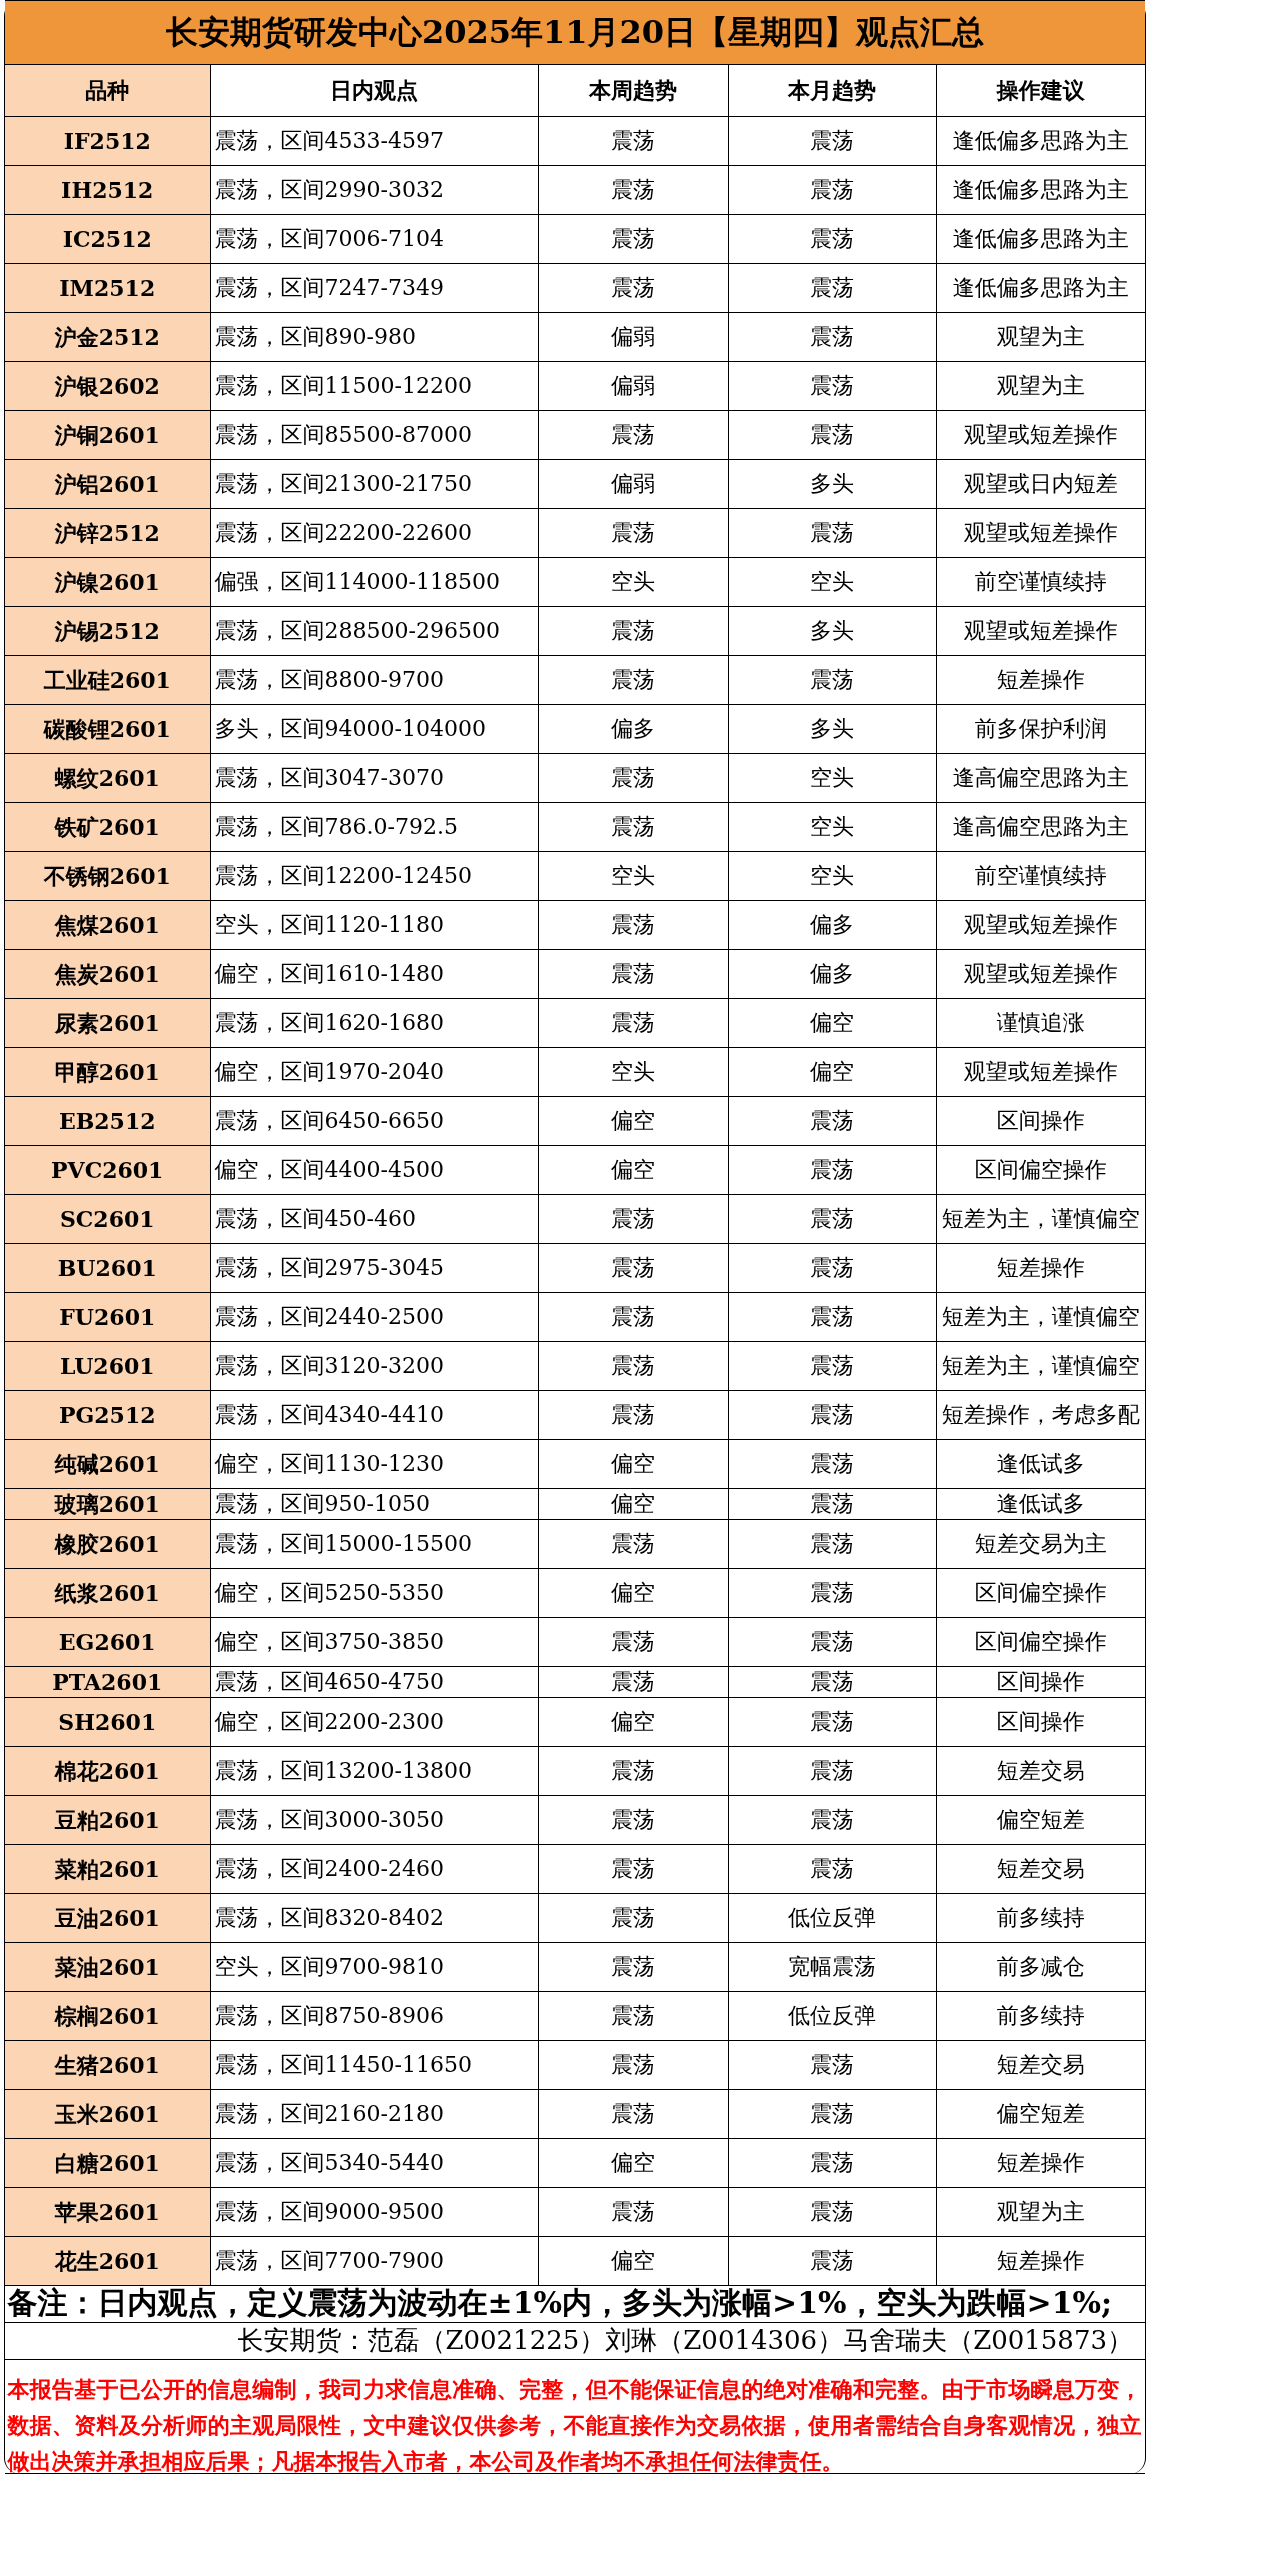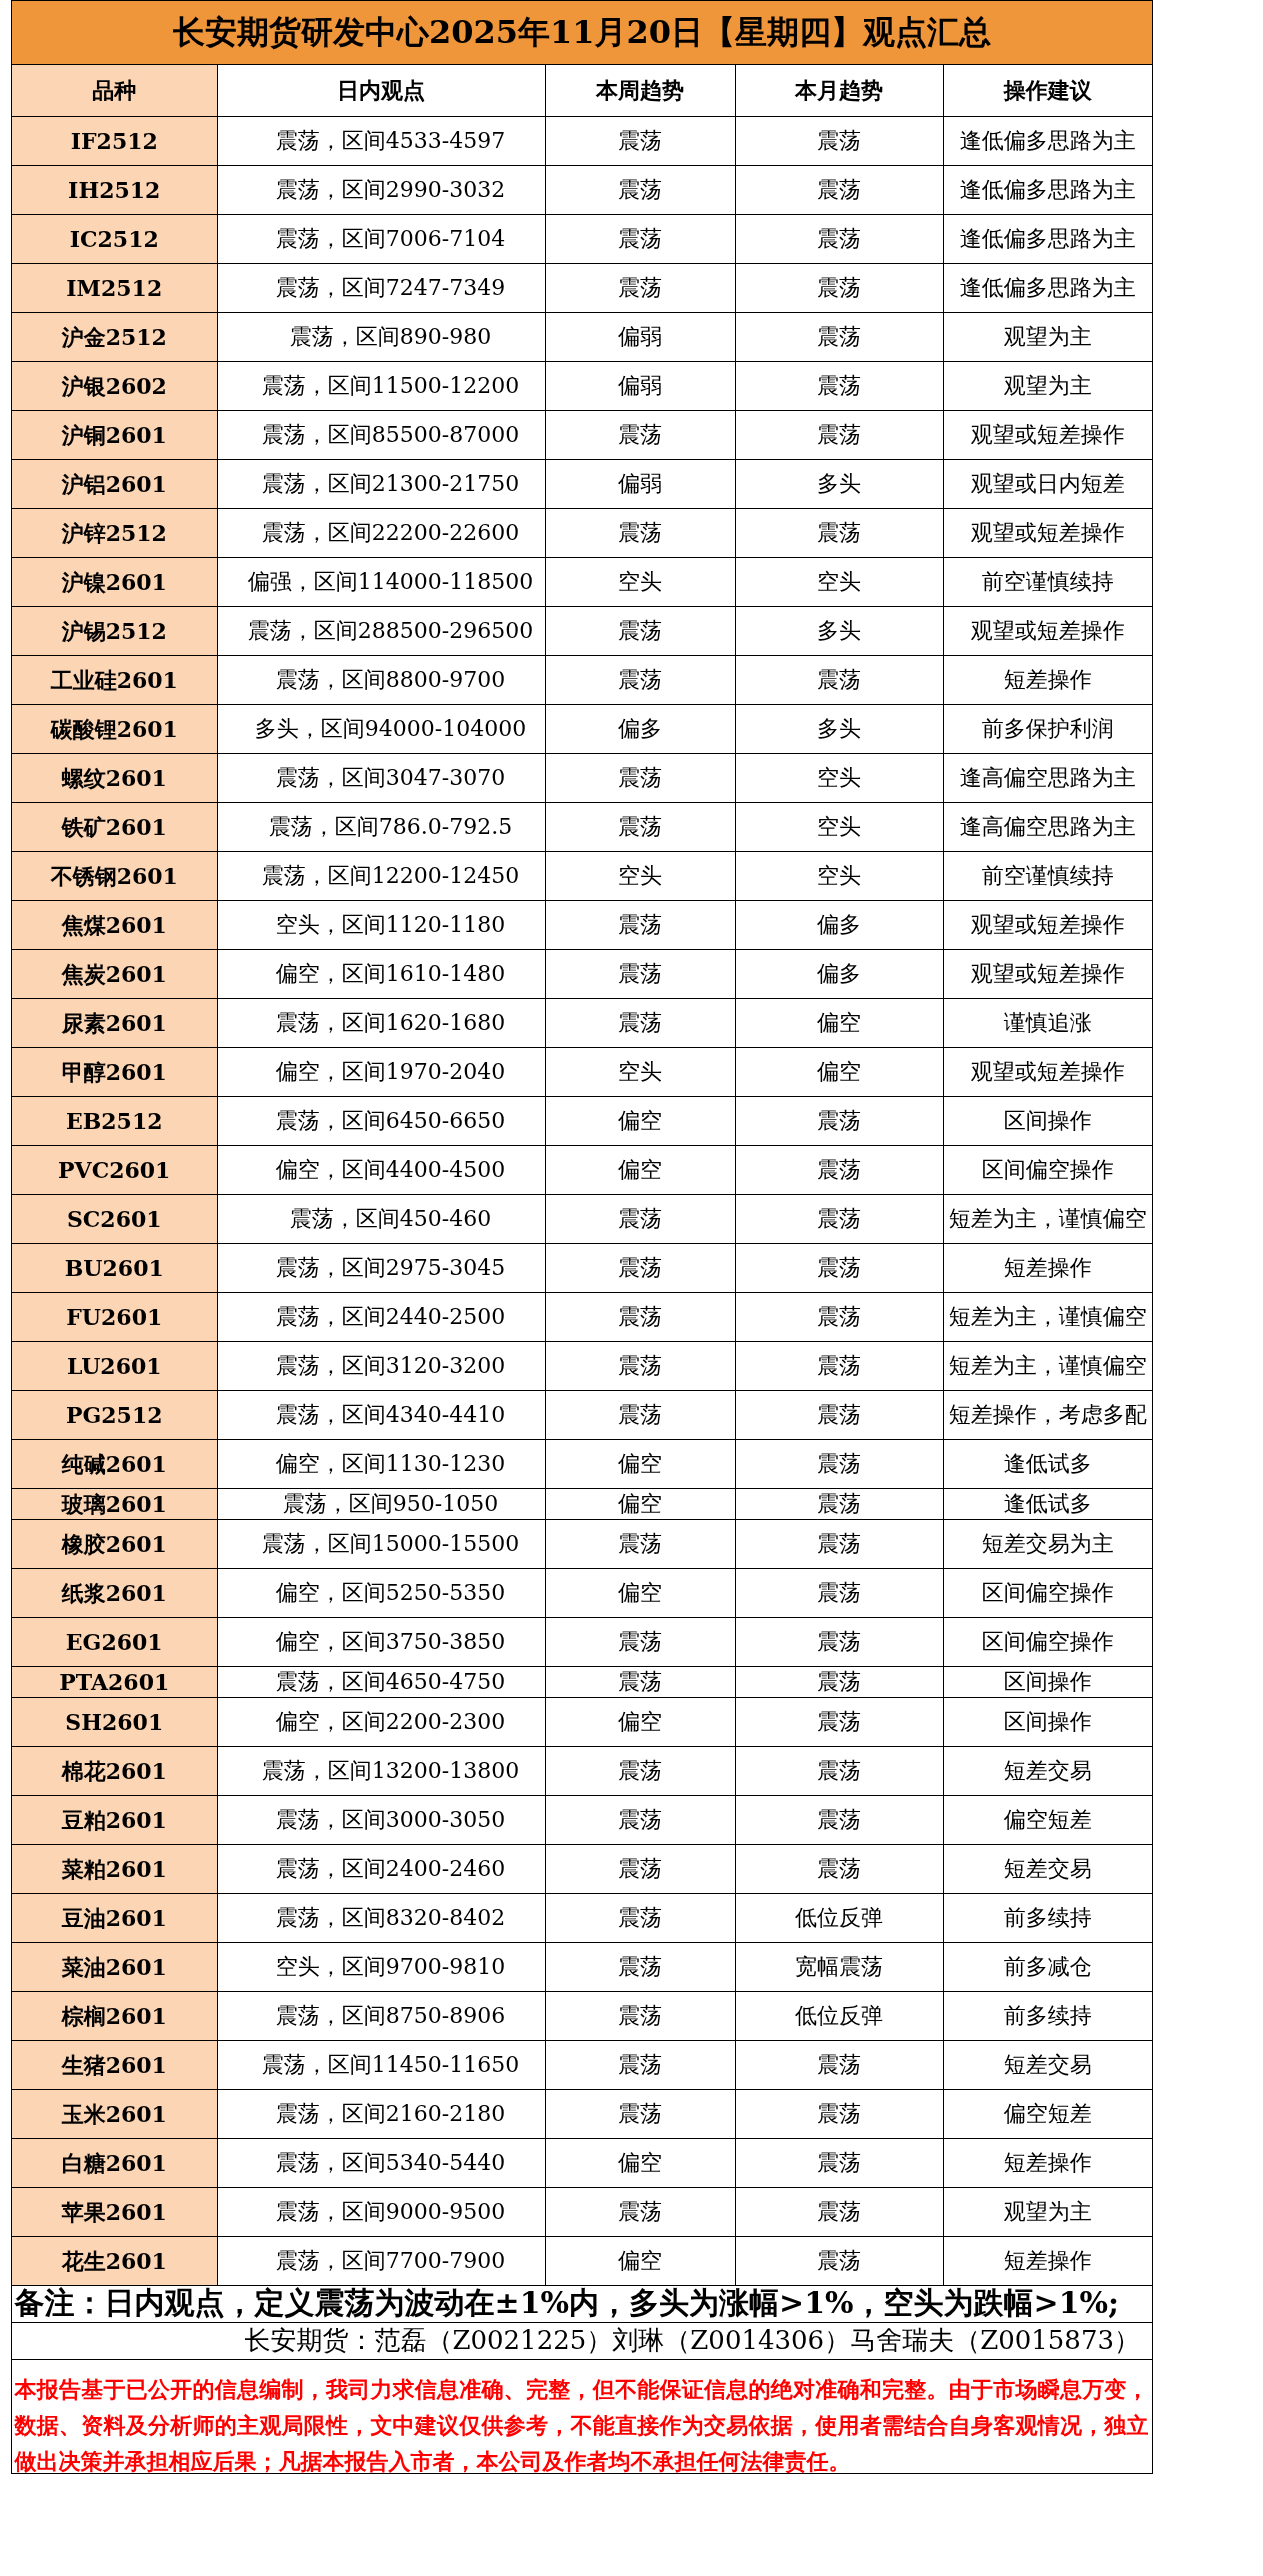--- a/index.html
+++ b/index.html
@@ -1,18 +1,18 @@
 <!DOCTYPE html>
 <html style="font-size:13.6px"><head>
 <meta charset="utf-8">
 <style>
   * { box-sizing: border-box; margin: 0; padding: 0; }
   html, body { width: 1264px; height: 2576px; background: #ffffff; overflow: hidden; }
   body { font-family: "DejaVu Serif", "Liberation Serif", serif; color: #000; }
-  .sheet { position: relative; width: 1142px; margin-left: 11px; border-left: 1.7px solid #000; border-right: 1.7px solid #000; }
+  .sheet { position: relative; width: 1142px; margin-left: 4px; border-left: 1.7px solid #000; border-right: 1.7px solid #000; border-radius: 16px; }
   .title-bar {
     height: 65px; background: #F0963A; border-top: 1.7px solid #000; border-bottom: 1.7px solid #000;
     display: flex; align-items: center; justify-content: center;
     font-size: 32px; font-weight: bold; letter-spacing: 0px; color: #000;
   }
   table.grid { width: 100%; border-collapse: collapse; table-layout: fixed; }
   table.grid col.c1 { width: 205px; }
   table.grid col.c2 { width: 328px; }
   table.grid col.c3 { width: 190px; }
   table.grid col.c4 { width: 208px; }
@@ -20,21 +20,21 @@
   table.grid th, table.grid td {
     border-left: 0.8px solid #000; border-right: 0.8px solid #000;
     border-bottom: 1.7px solid #000; font-size: 22px; line-height: 1; padding: 0; white-space: nowrap; overflow: hidden;
   }
   table.grid th:first-child, table.grid td:first-child { border-left: none; }
   table.grid th:last-child, table.grid td:last-child { border-right: none; }
   table.grid th { height: 51px; font-weight: bold; background: #fff; text-align: center; }
   table.grid th.variety { background: #FCD5B4; }
   table.grid td { height: 49px; text-align: center; font-weight: normal; }
   table.grid td.variety { background: #FCD5B4; font-weight: bold; }
-  table.grid td.intraday { text-align: center; padding-left: 19px; }
+  table.grid td.intraday { text-align: left; padding-left: 4px; }
   table.grid tr.compact td { height: 31px; }
   table.grid tr.tall td { height: 49px; }
   .note-row {
     height: 37px; border-bottom: 1.7px solid #000; display: flex; align-items: center;
     padding-left: 2.5px; font-size: 30px; font-weight: bold;
   }
   .author-row {
     height: 37px; border-bottom: 1.7px solid #000; display: flex; align-items: center; justify-content: flex-end;
     padding-right: 12px; font-size: 26px;
   }

